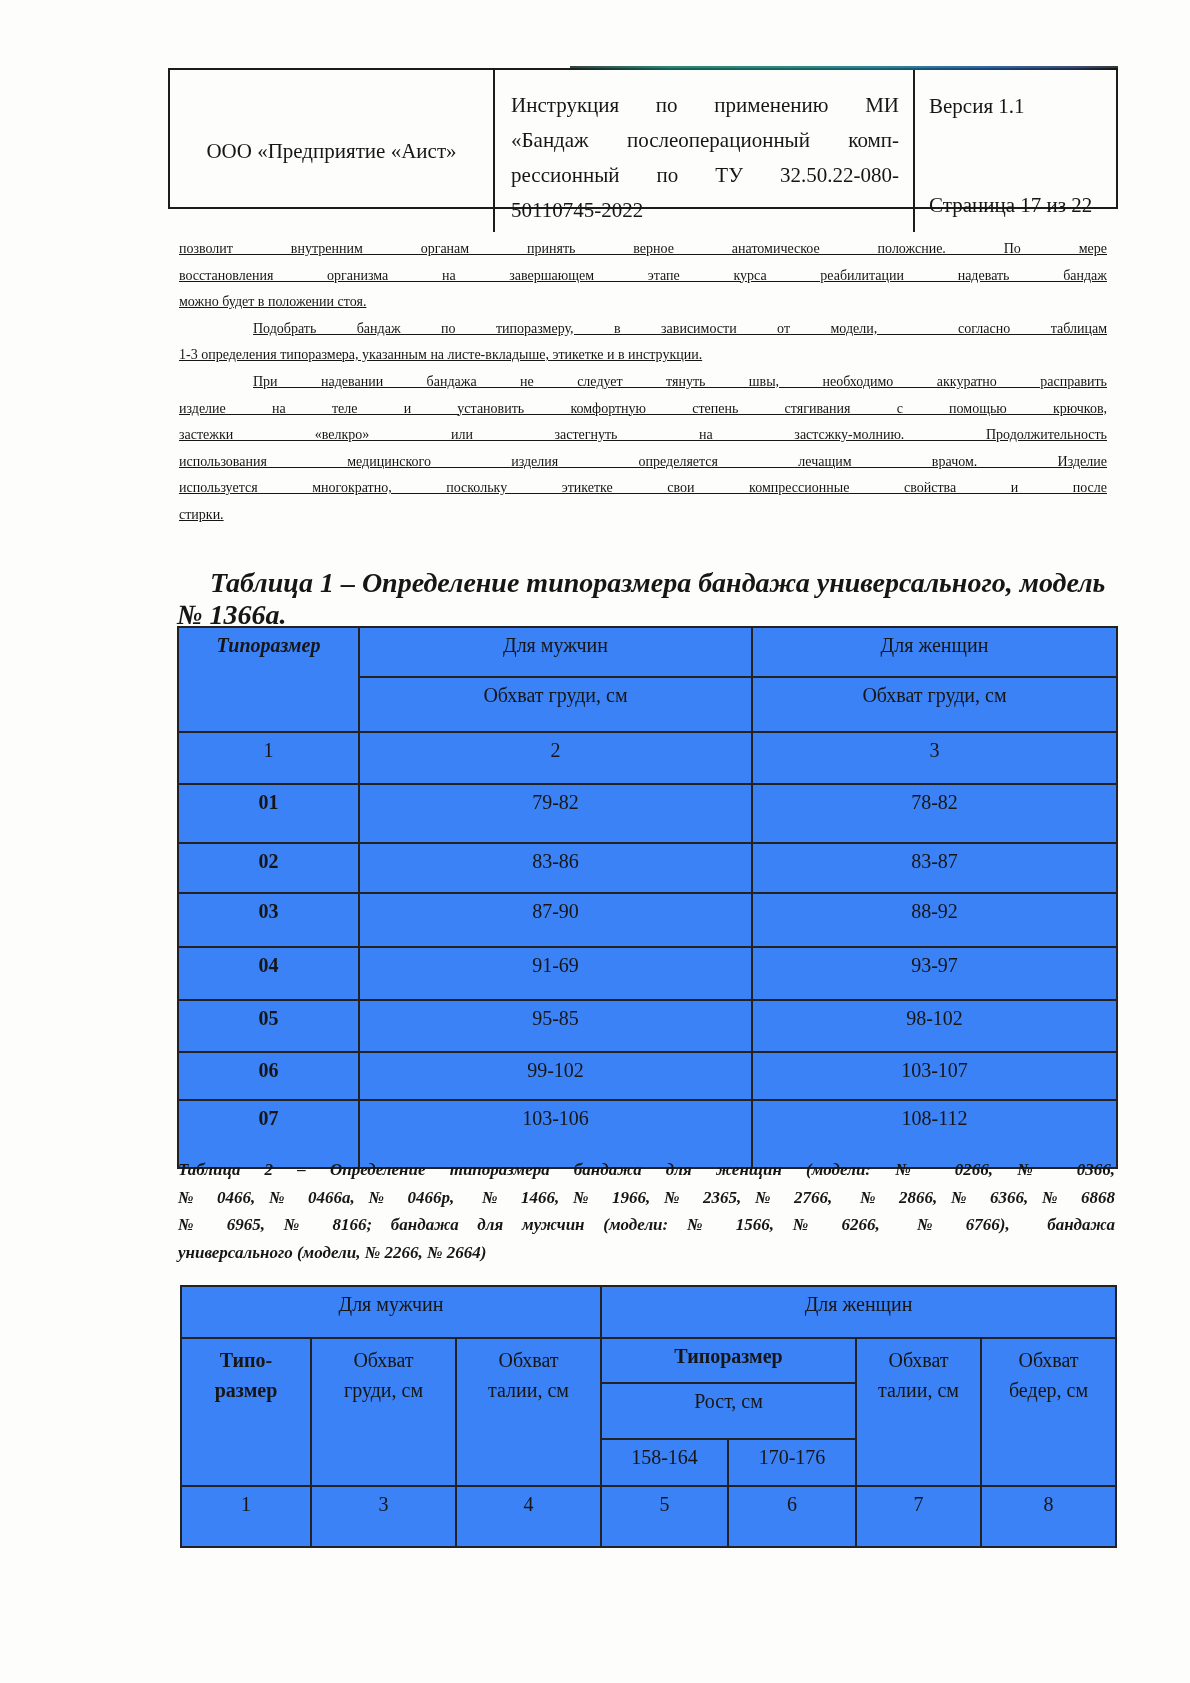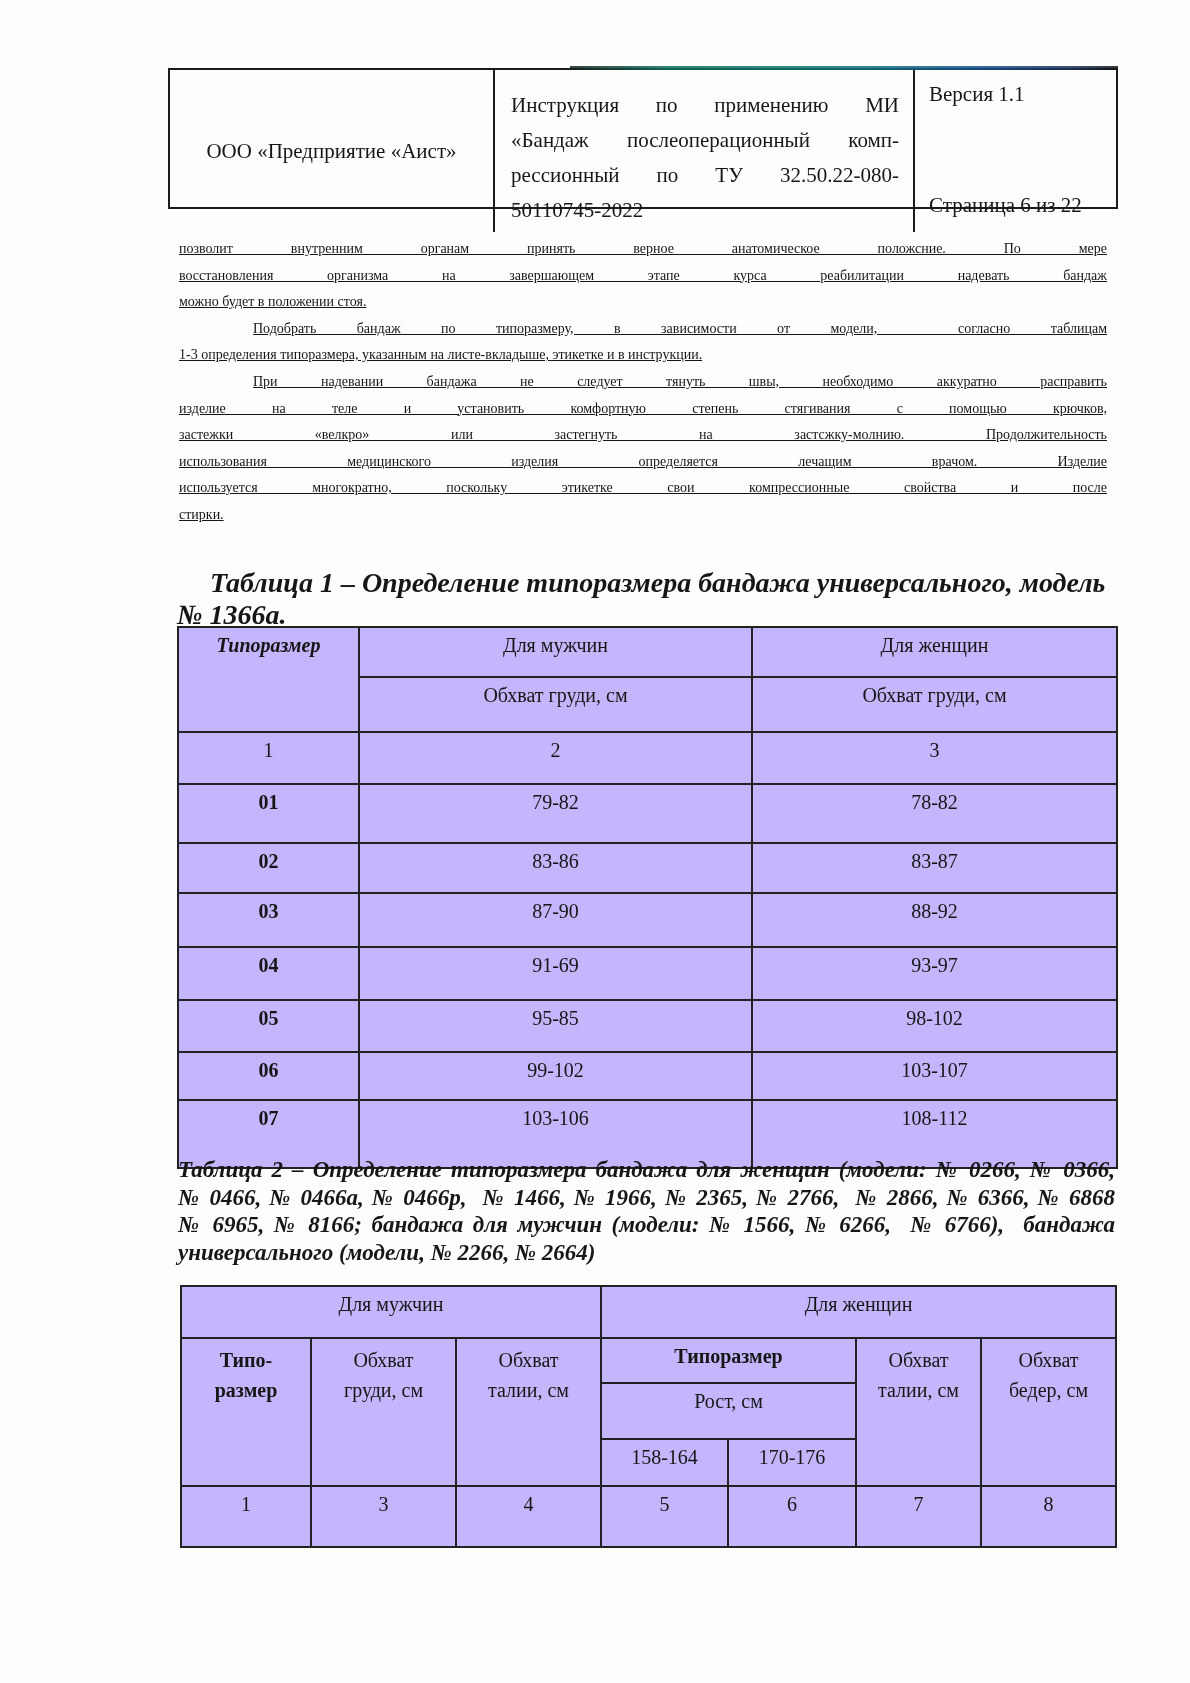--- a/index.html
+++ b/index.html
@@ -32,21 +32,21 @@
     padding: 4px 10px; text-align: center;
   }
   .hdr-doc {
     padding: 18px 14px 4px 16px;
     line-height: 35px;
     white-space: pre-line;
     text-align: justify;
     text-align-last: justify;
   }
   .hdr-meta {
-    padding: 12px 6px 14px 14px;
+    padding: 24px 6px 14px 14px;
     display: flex; flex-direction: column; justify-content: space-between;
   }
   .scan-tint {
     position: absolute;
     left: 570px; top: 66px;
     width: 548px; height: 4px;
     background: linear-gradient(90deg, #15221f 0%, #0f6f5c 18%, #0e7668 38%, #10707e 55%, #144e8e 75%, #1b2f55 92%, #141414 100%);
     opacity: 0.85;
   }
 
@@ -70,28 +70,28 @@
     width: 939px;
     font-size: 28px;
     font-weight: bold;
     font-style: italic;
     text-indent: 33px;
   }
   .caption2 {
     position: absolute;
     left: 178px; top: 1156px;
     width: 937px;
-    font-size: 23px;
+    font-size: 17px;
     font-weight: bold;
     font-style: italic;
     line-height: 27.6px;
   }
 
   
-  table.doc { border-collapse: collapse; table-layout: fixed; background: #c4b5fd; }
+  table.doc { border-collapse: collapse; table-layout: fixed; background: #3b82f6; }
   table.doc td {
     border: 2px solid #222;
     text-align: center;
     vertical-align: top;
     font-size: 20px;
     padding: 6px 4px 2px 4px;
     box-sizing: border-box;
     overflow: hidden;
   }
   #table1 { position: absolute; left: 177px; top: 626px; width: 939px; border: 2.5px solid #1c1c1c; }
@@ -107,21 +107,21 @@
 <div id="page">
 
   <div class="hdr-table">
     <div class="hdr-cell hdr-company">ООО «Предприятие «Аист»</div>
     <div class="hdr-cell hdr-doc">Инструкция по применению МИ
 «Бандаж послеоперационный комп-
 рессионный по ТУ 32.50.22-080-
 50110745-2022</div>
     <div class="hdr-cell hdr-meta">
       <div>Версия 1.1</div>
-      <div>Страница 6 из 22</div>
+      <div>Страница 17 из 22</div>
     </div>
   </div>
   <div class="scan-tint"></div>
 
   <div class="body-text">
     <div>
       <div class="tline jline">позволит внутренним органам принять верное анатомическое положсние. По мере</div>
       <div class="tline jline">восстановления организма на завершающем этапе курса реабилитации надевать бандаж</div>
       <div class="tline">можно будет в положении стоя.</div>
     </div>

